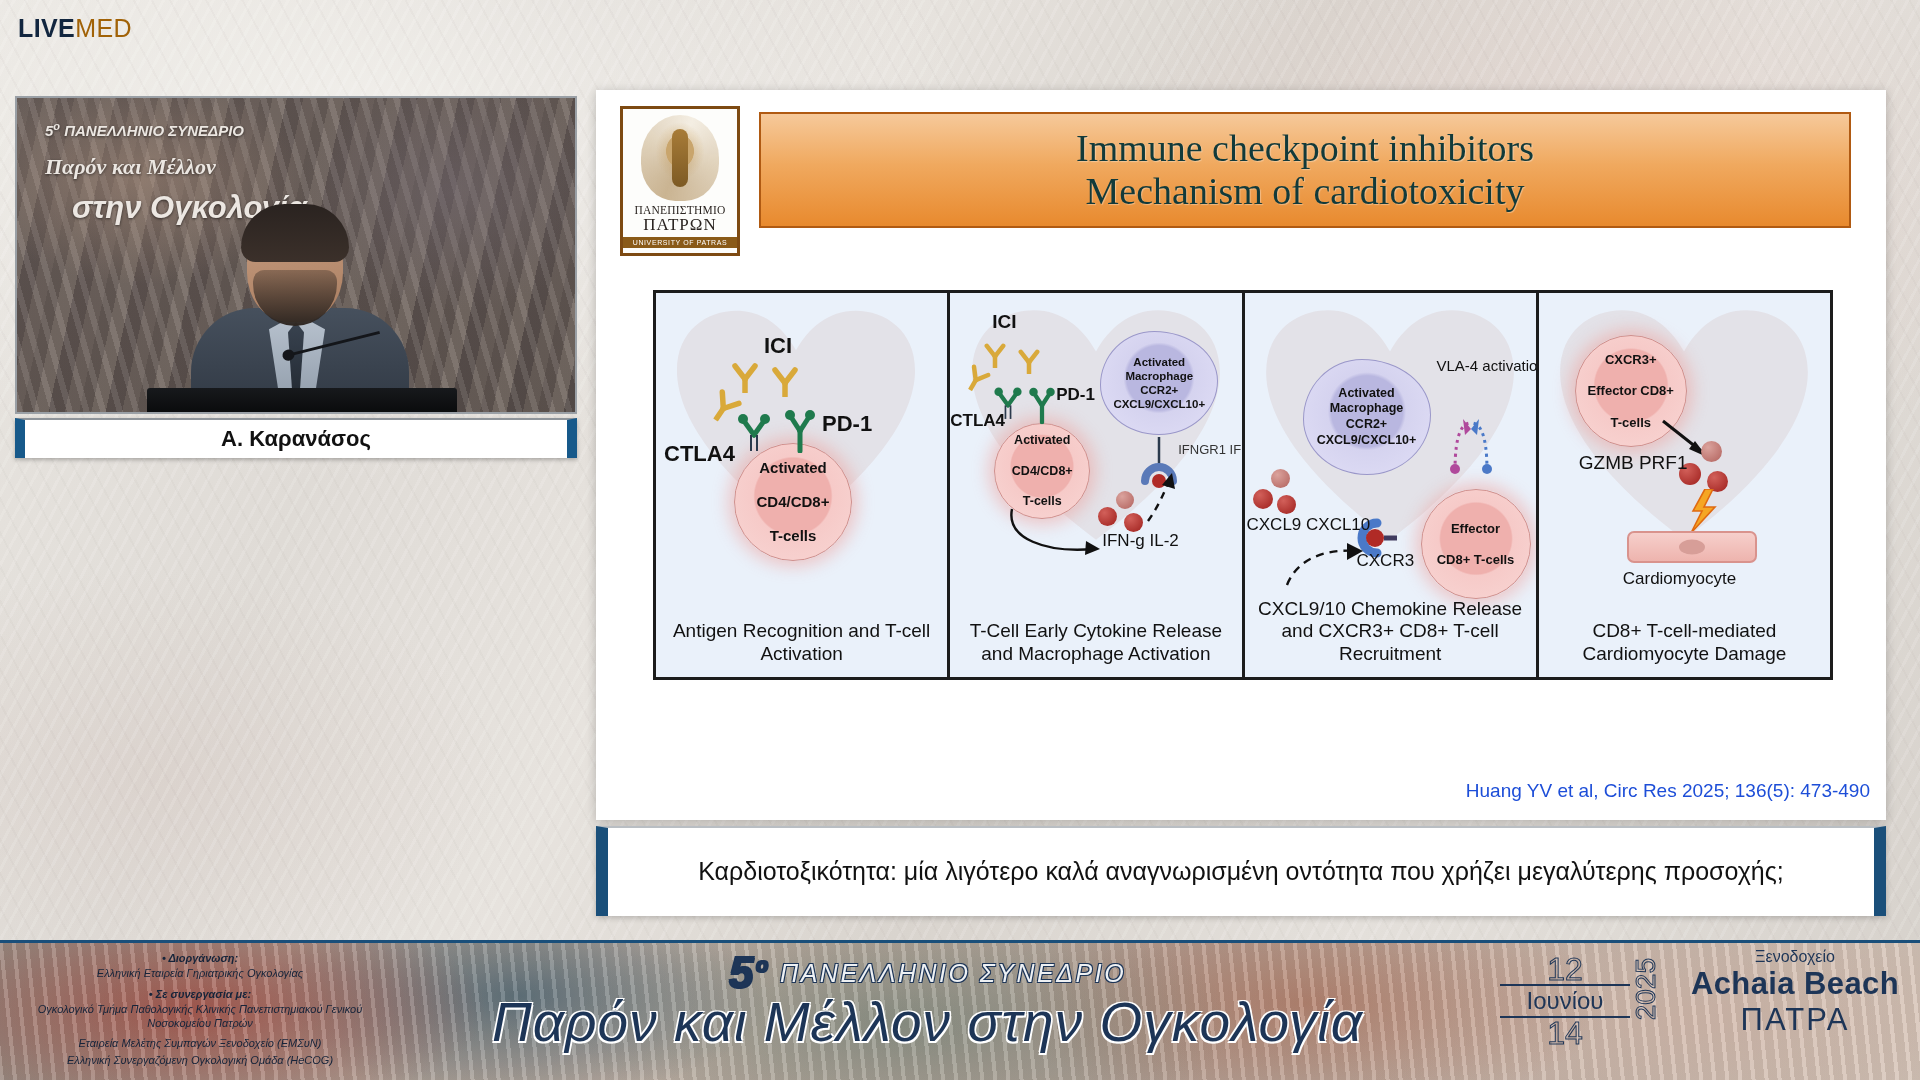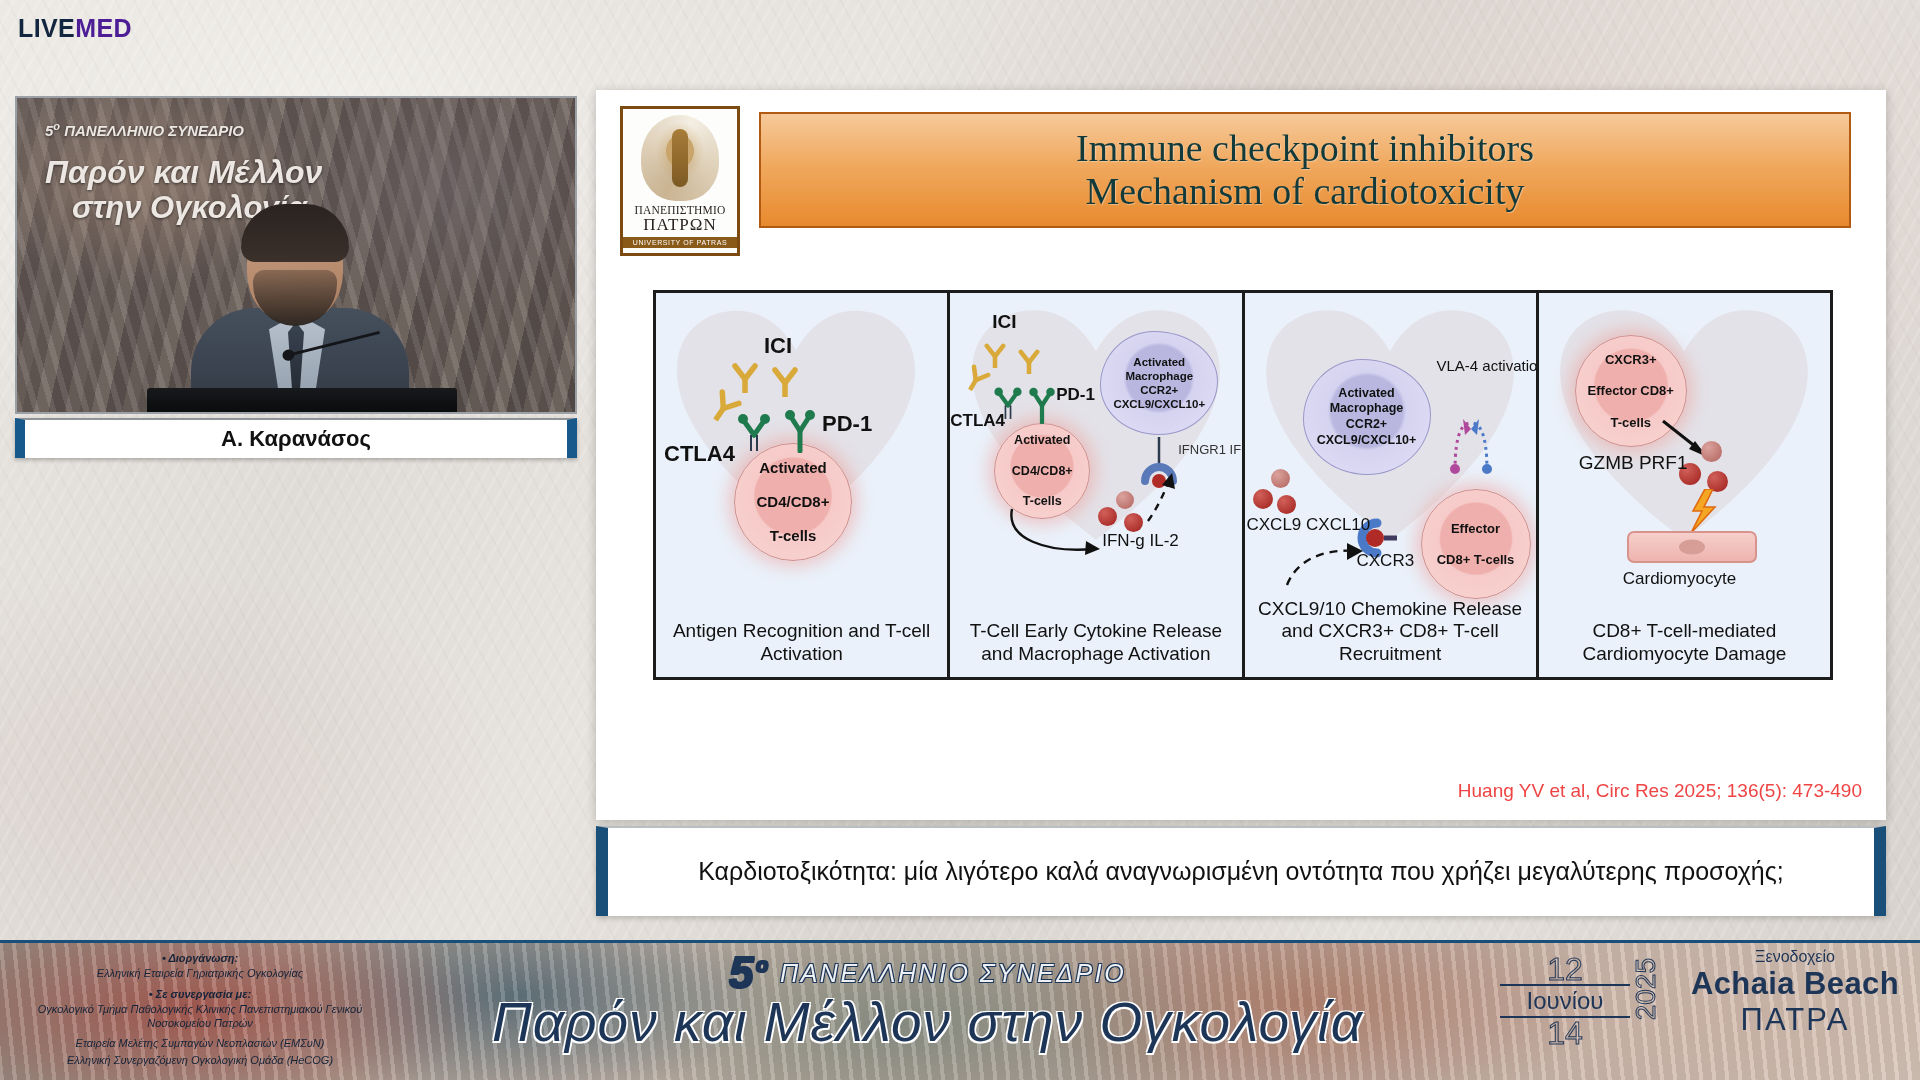--- a/index.html
+++ b/index.html
@@ -28,21 +28,21 @@
     opacity:.75;
   }
 
   
   #livemed {
     position: absolute; left: 18px; top: 14px;
     font-size: 25px; letter-spacing: .4px; color: #12263f;
     z-index: 6;
   }
   #livemed .b { font-weight: 800; }
-  #livemed .l { font-weight: 700; color:#4c1d95; }
+  #livemed .l { font-weight: 400; color:#a16207; }
 
   
   #video-wrap { position: absolute; left: 15px; top: 96px; width: 562px; z-index: 5; }
   #video {
     width: 562px; height: 318px; position: relative; overflow: hidden;
     border: 2px solid #9aa0a6; background: #6a5f5a;
   }
   #video .scene {
     position:absolute; inset:0;
     background:
@@ -57,21 +57,21 @@
       radial-gradient(ellipse 220px 170px at 78% 30%, rgba(120,110,120,.4), rgba(0,0,0,0) 70%),
       repeating-linear-gradient(74deg, rgba(255,255,255,.08) 0 6px, rgba(0,0,0,.06) 6px 16px);
   }
   
   #video .bd {
     position:absolute; color:#ece7e2; font-style:italic; font-weight:700;
     text-shadow: 0 1px 3px rgba(0,0,0,.6); white-space:nowrap;
   }
   #bd1 { left:28px; top:22px; font-size:15px; }
   #bd1 sup { font-size:11px; }
-  #bd2 { left:28px; top:56px; font-size:32px; }
+  #bd2 { left:28px; top:56px; font-size:22px;font-family:Liberation Serif, serif; }
   #bd3 { left:55px; top:92px; font-size:31px; }
 
   
   #speaker { position:absolute; left:168px; top:112px; width:230px; height:206px; }
   #sp-head {
     position:absolute; left:62px; top:0; width:96px; height:112px; border-radius:48% 48% 44% 44%;
     background: linear-gradient(170deg,#caa083,#a87c5f);
   }
   #sp-hair {
     position:absolute; left:56px; top:-6px; width:108px; height:58px;
@@ -198,21 +198,21 @@
   .dot { position:absolute; z-index:4; border-radius:50%; }
   .dot.dark { background: radial-gradient(circle at 34% 30%, #d2605a, #9e1f1c); }
   .dot.pale { background: radial-gradient(circle at 34% 30%, #dba39d, #b1615c); }
 
   
   .ab { position:absolute; z-index:5; }
   .ab svg { display:block; }
 
   
   #citation {
-    position:absolute; right:24px; bottom:18px; font-size:19px; color:#ef4444;
+    position:absolute; right:16px; bottom:18px; font-size:19px; color:#1d4ed8;
   }
 
   
   #caption {
     position:absolute; left:596px; top:826px; width:1290px; height:90px;
     background:#fff; border-left:12px solid #1a4f7a; border-right:12px solid #1a4f7a;
     border-top:2px solid #b9bec3;
     display:flex; align-items:center; justify-content:center; text-align:center;
     z-index:5; box-shadow:0 2px 6px rgba(0,0,0,.2);
   }
@@ -564,21 +564,21 @@
 <div id="banner">
   <div class="art"></div>
   <div class="topline"></div>
 
   <div id="org">
     <div class="h">Διοργάνωση:</div>
     <div class="l">Ελληνική Εταιρεία Γηριατρικής Ογκολογίας</div>
     <div class="gap"></div>
     <div class="h">Σε συνεργασία με:</div>
     <div class="l">Ογκολογικό Τμήμα Παθολογικής Κλινικής Πανεπιστημιακού Γενικού Νοσοκομείου Πατρών</div>
-    <div class="l" style="margin-top:5px;">Εταιρεία Μελέτης Συμπαγών Νεοπλασιών (ΕΜΣυΝ)</div>
+    <div class="l" style="margin-top:5px;">Εταιρεία Μελέτης Συμπαγών Ξενοδοχείο (ΕΜΣυΝ)</div>
     <div class="l" style="margin-top:3px;">Ελληνική Συνεργαζόμενη Ογκολογική Ομάδα (HeCOG)</div>
   </div>
 
   <div id="bantitle">
     <div class="t1">
       <span class="num">5</span><span class="num"><sup>ο</sup></span>
       <span>ΠΑΝΕΛΛΗΝΙΟ ΣΥΝΕΔΡΙΟ</span>
     </div>
     <div class="t2">Παρόν και Μέλλον στην Ογκολογία</div>
   </div>

